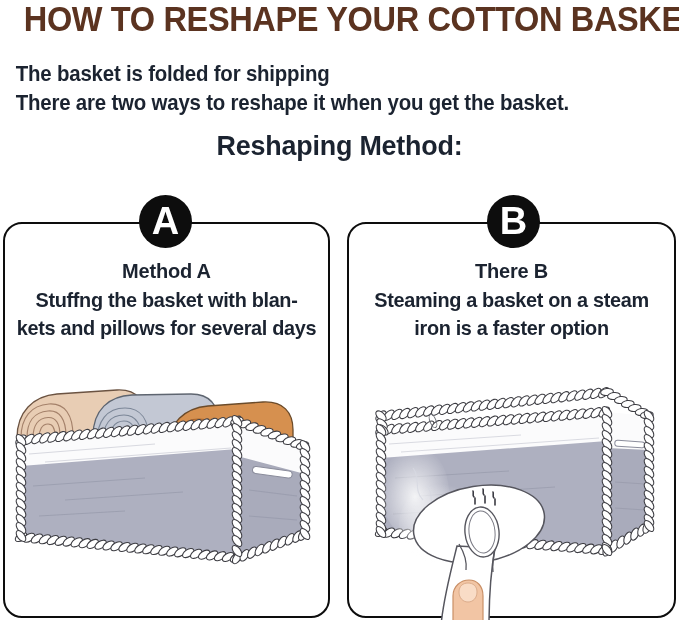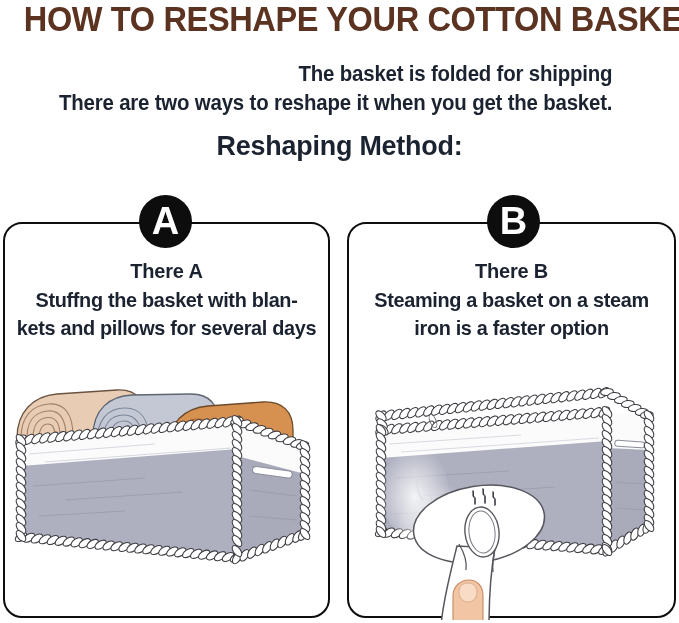--- a/index.html
+++ b/index.html
@@ -32,21 +32,21 @@
     letter-spacing: -0.4px;
     transform: scaleX(0.93);
     white-space: nowrap;
     line-height: 42px;
   }
   .subtitle-block {
     position: absolute;
     left: 0;
     top: 60px;
     width: 628px;
-    text-align: right;
+    text-align: left;
     color: #1b2330;
   }
   .subtitle-line {
     font-size: 21.5px;
     font-weight: bold;
     line-height: 29px;
     letter-spacing: -0.2px;
     transform: scaleX(0.95);
     white-space: nowrap;
   }
@@ -135,21 +135,21 @@
   <div class="subtitle-block">
     <div class="subtitle-line">The basket is folded for shipping</div>
     <div class="subtitle-line">There are two ways to reshape it when you get the basket.</div>
   </div>
 
   <div class="section-heading">Reshaping Method:</div>
 
   <div class="card" id="card-a">
 
     <div class="card-text">
-      <div class="card-title">There A</div>
+      <div class="card-title">Method A</div>
       <div class="card-desc">Stuffng the basket with blan-</div>
       <div class="card-desc">kets and pillows for several days</div>
     </div>
 
     <div class="art">
       <svg width="327" height="250" viewBox="0 0 327 250" xmlns="http://www.w3.org/2000/svg">
         <defs>
 
           <g id="ropeSeg">
             <ellipse cx="0" cy="0" rx="6.4" ry="3.5" transform="rotate(-38)" fill="#ffffff" stroke="#3c3c42" stroke-width="1.05"></ellipse>

